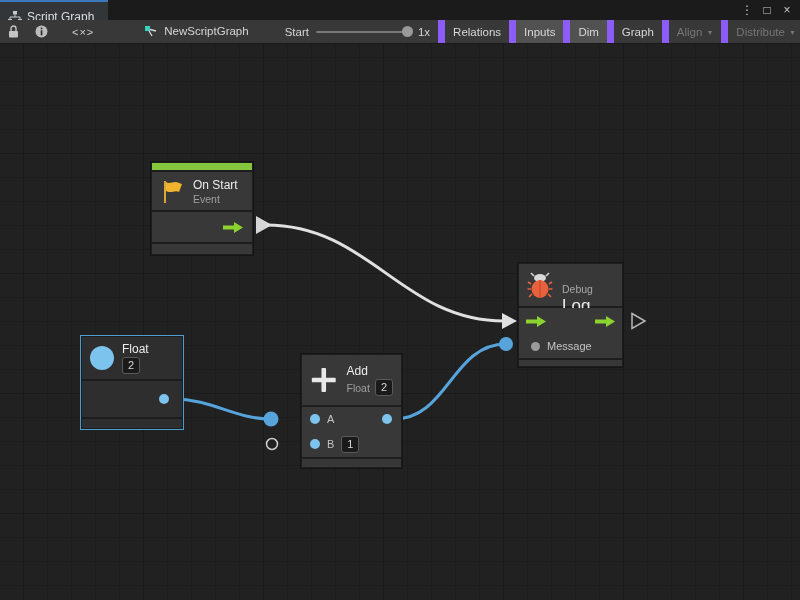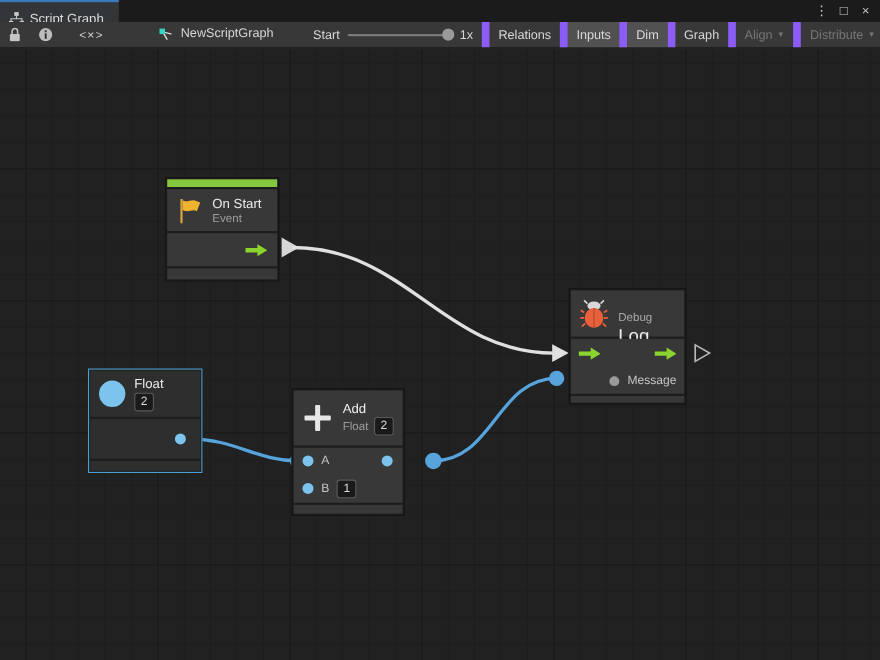--- a/index.html
+++ b/index.html
@@ -199,21 +199,21 @@
     <div class="sec">
       <div class="row" style="height:26px;">
         <svg width="20" height="13" viewBox="0 0 20 13">
           <polygon points="0,4.5 11,4.5 11,1 20,6.5 11,12 11,8.5 0,8.5" fill="#8bd42f"></polygon>
         </svg>
         <span class="spacer"></span>
         <svg width="20" height="13" viewBox="0 0 20 13">
           <polygon points="0,4.5 11,4.5 11,1 20,6.5 11,12 11,8.5 0,8.5" fill="#8bd42f"></polygon>
         </svg>
       </div>
-      <div class="row" style="height:24px; padding-left:12px;justify-content:flex-end;">
+      <div class="row" style="height:24px; padding-left:12px;">
         <span class="dot grey"></span>
         <span class="plabel">Message</span>
       </div>
     </div>
     <div class="sec" style="height:6px;"></div>
   </div>
 
   <div class="node selected dim" style="left:80px; top:290px; width:104px;">
     <div class="sec hdr" style="height:42px; gap:8px;">
       <span style="width:24px;height:24px;border-radius:50%;background:#7cc4ee;flex:0 0 auto;"></span>
@@ -222,21 +222,21 @@
         <span class="vbox" style="align-self:flex-start;">2</span>
       </div>
     </div>
     <div class="sec row" style="height:36px; padding-right:13px;">
       <span class="spacer"></span>
       <span class="dot blue"></span>
     </div>
     <div class="sec" style="height:9px;"></div>
   </div>
 
-  <div class="node" style="left:265px; top:308px; width:103px;">
+  <div class="node" style="left:300px; top:308px; width:103px;">
     <div class="sec hdr" style="height:50px;">
       <svg width="30" height="30" viewBox="0 0 30 30">
         <rect x="12.5" y="2" width="5" height="26" rx="1" fill="#e8e8e8"></rect>
         <rect x="2" y="12.5" width="26" height="5" rx="1" fill="#e8e8e8"></rect>
       </svg>
       <div class="txt">
         <span class="t-title">Add</span>
         <span style="display:flex;align-items:center;gap:5px;">
           <span class="t-sub">Float</span>
           <span class="vbox">2</span>

